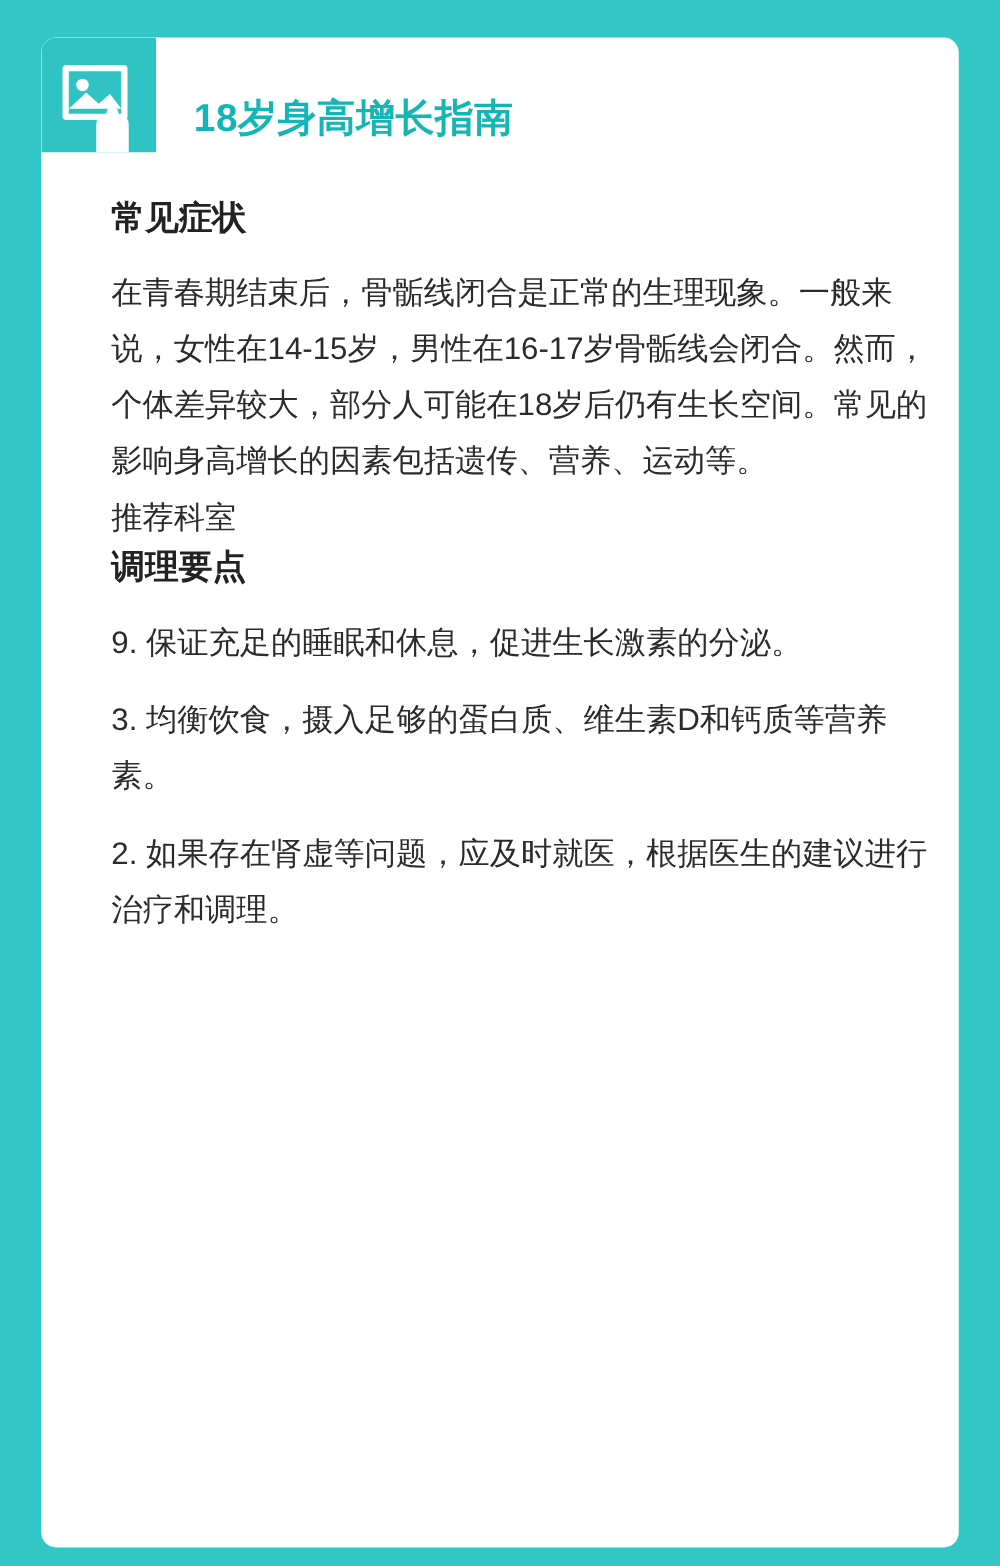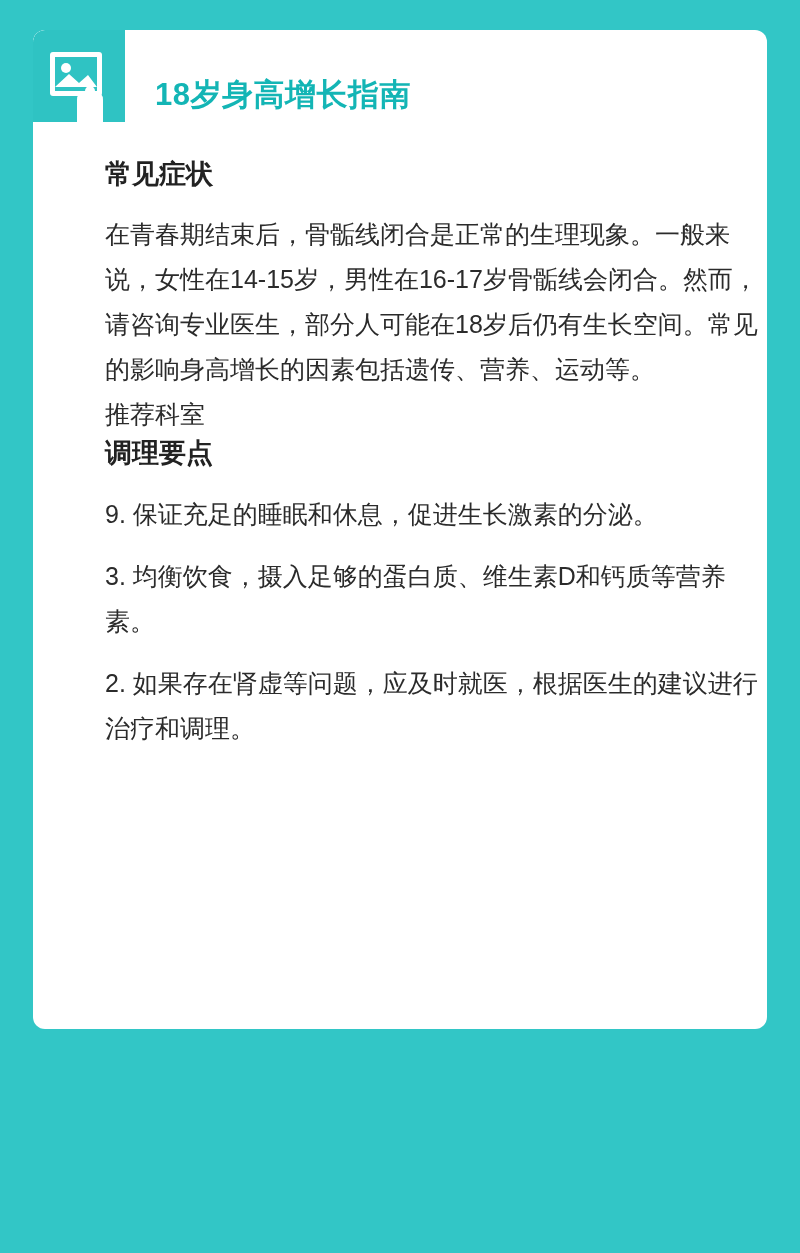--- a/index.html
+++ b/index.html
@@ -18,21 +18,21 @@
     width: 800px;
     height: 1253px;
     box-sizing: border-box;
     background: #32c6c6;
   }
   .card {
     position: absolute;
     left: 33px;
     top: 30px;
     width: 734px;
-    height: 999px;
+    height: 1208px;
     background: #ffffff;
     border-radius: 12px;
     box-sizing: border-box;
     overflow: hidden;
   }
   .doc-icon {
     position: absolute;
     left: 0px;
     top: 0px;
     width: 92px;
@@ -46,21 +46,21 @@
     top: 44px;
     font-size: 31px;
     font-weight: bold;
     color: #13b5b5;
     letter-spacing: 0.5px;
     white-space: nowrap;
   }
 
   .content {
     position: absolute;
-    left: 72px;
+    left: 56px;
     top: 128px;
     width: 668px;
   }
   h2.section {
     margin: 0 0 22px 0;
     font-size: 27px;
     font-weight: bold;
     color: #222222;
     line-height: 1.2;
   }
@@ -139,21 +139,21 @@
         <path d="M44 92 L44 70 q0-8 8-8 l10 0 q8 0 8 8 l0 22 Z" fill="#ffffff"></path>
         <rect x="52" y="56" width="10" height="12" rx="5" fill="#ffffff"></rect>
       </svg>
     </div>
 
     <div class="title">18岁身高增长指南</div>
 
     <div class="content">
 
       <h2 class="section">常见症状</h2>
-      <p class="para">在青春期结束后，骨骺线闭合是正常的生理现象。一般来说，女性在14-15岁，男性在16-17岁骨骺线会闭合。然而，请咨询专业医生，部分人可能在18岁后仍有生长空间。常见的影响身高增长的因素包括遗传、营养、运动等。</p>
+      <p class="para">在青春期结束后，骨骺线闭合是正常的生理现象。一般来说，女性在14-15岁，男性在16-17岁骨骺线会闭合。然而，个体差异较大，部分人可能在18岁后仍有生长空间。常见的影响身高增长的因素包括遗传、营养、运动等。</p>
 
       <p class="plain">推荐科室</p>
 
       <h2 class="section section-gap">调理要点</h2>
       <ul class="list">
         <li>9. 保证充足的睡眠和休息，促进生长激素的分泌。</li>
         <li>3. 均衡饮食，摄入足够的蛋白质、维生素D和钙质等营养素。</li>
         <li>2. 如果存在肾虚等问题，应及时就医，根据医生的建议进行治疗和调理。</li>
       </ul>
 

